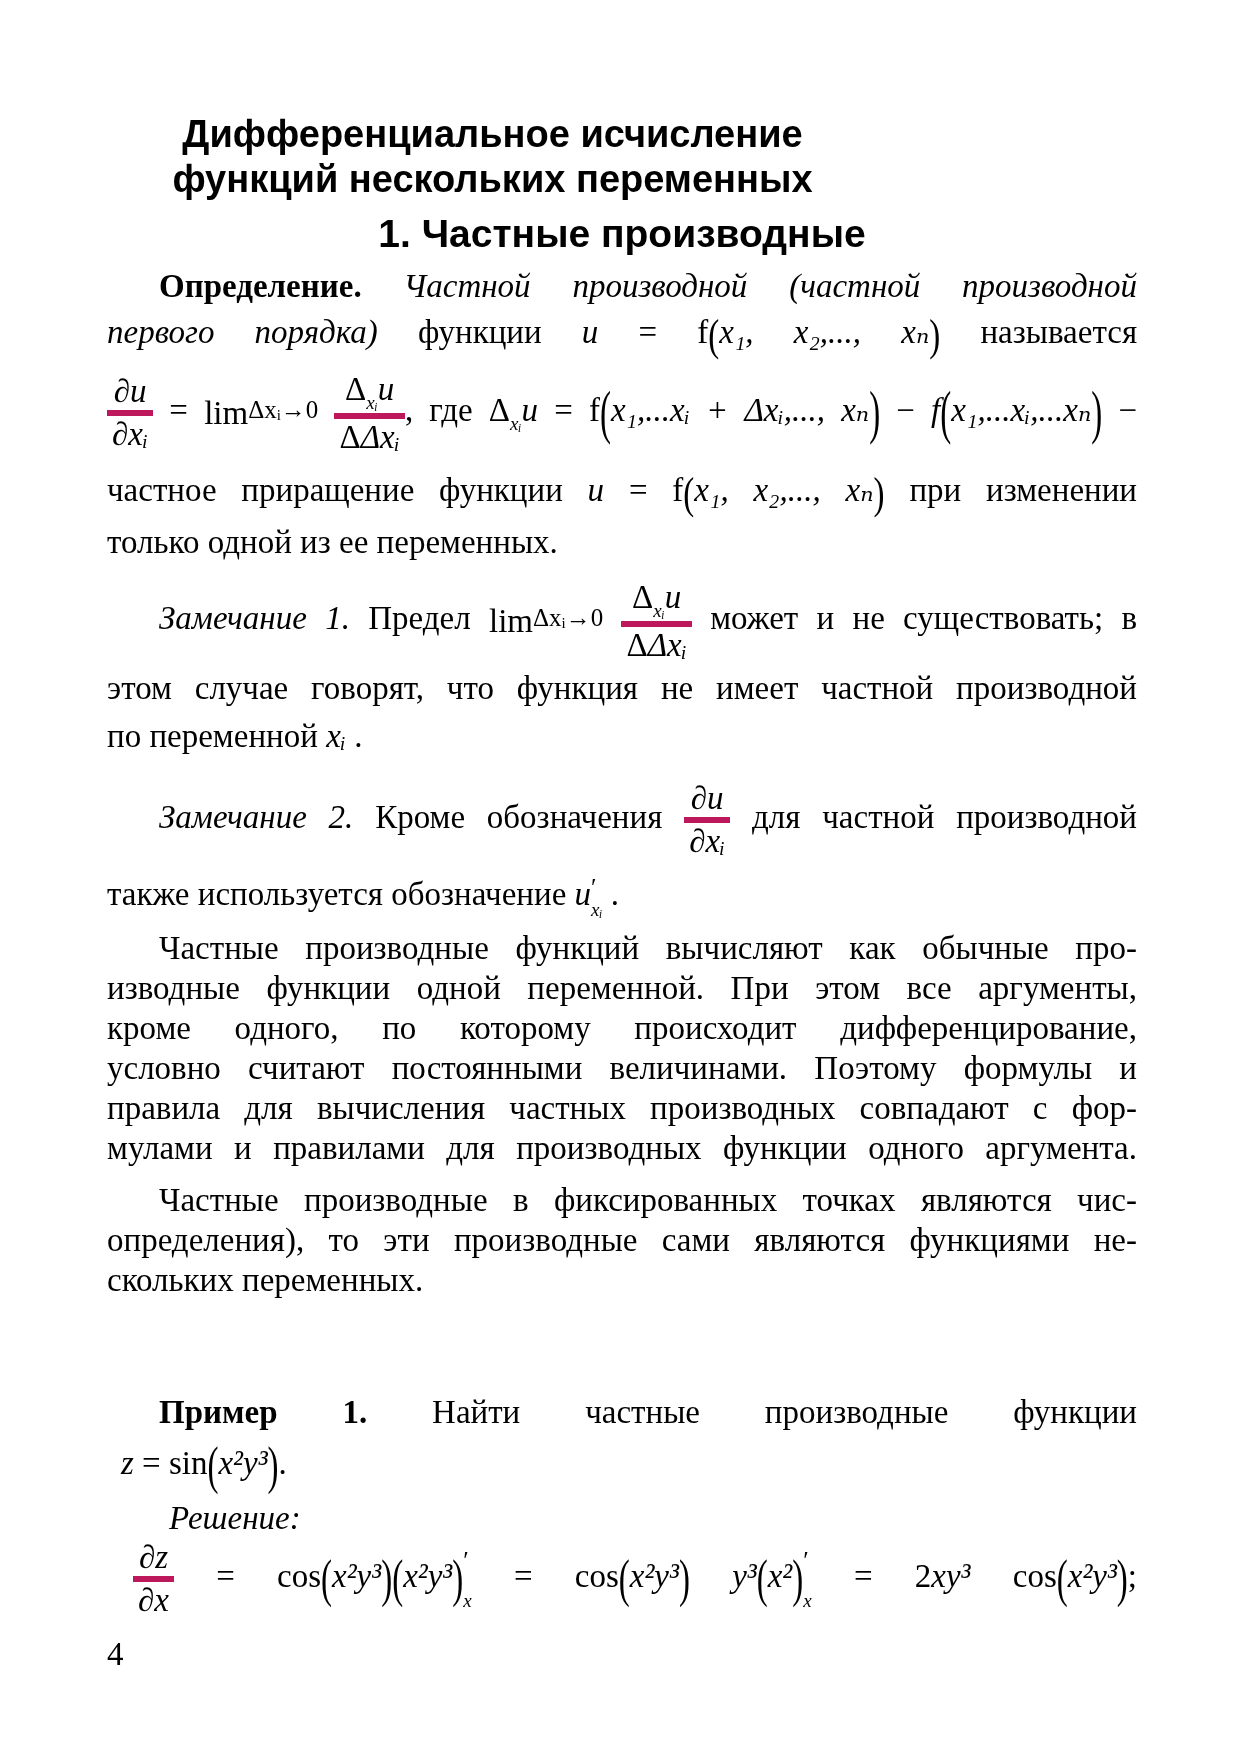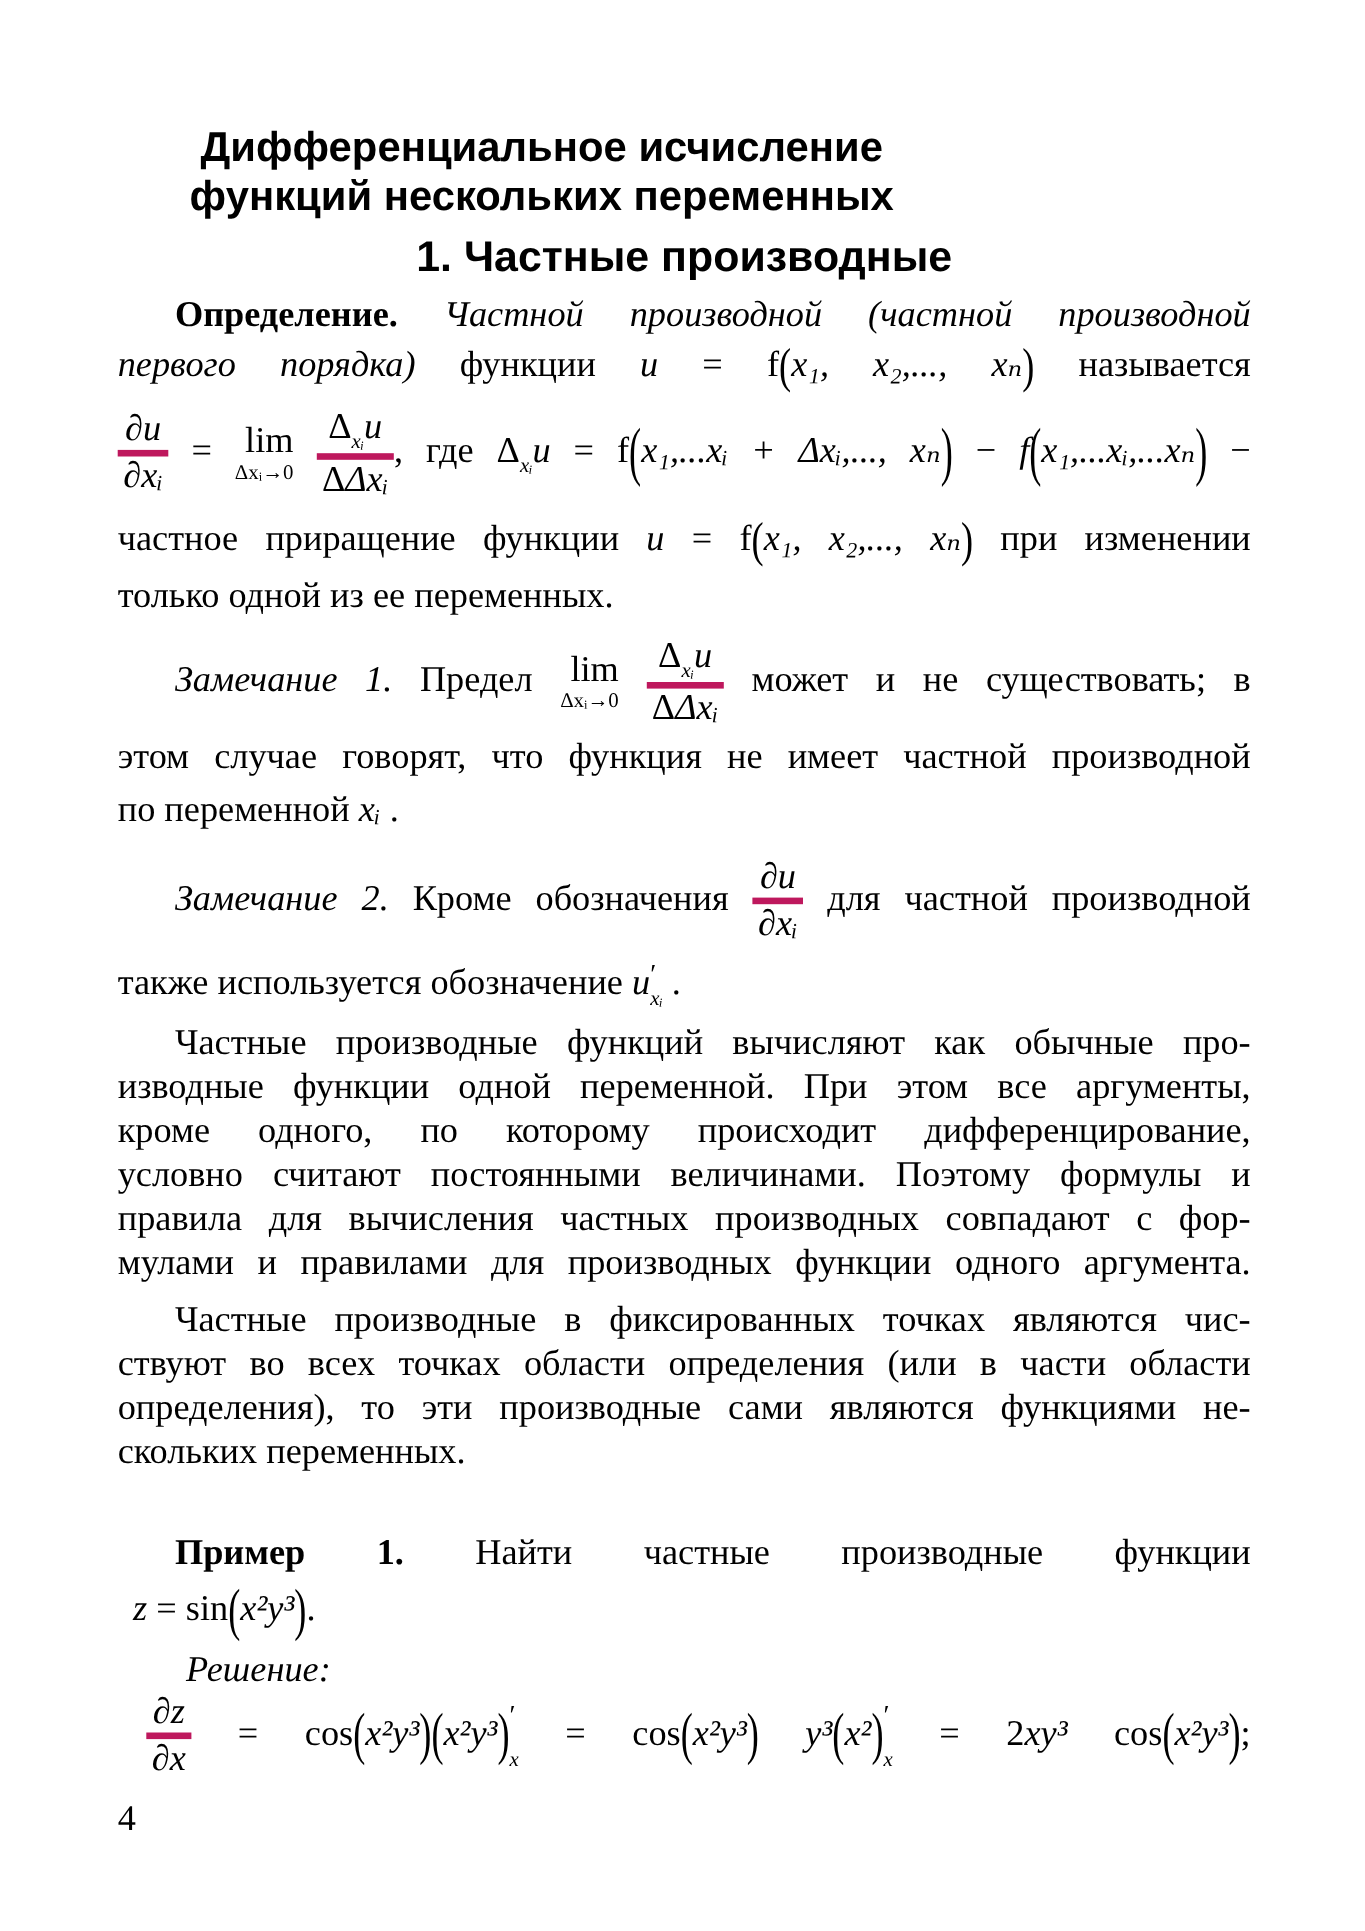--- a/index.html
+++ b/index.html
@@ -12,24 +12,24 @@
   .it{font-style:italic;}
   .rm{font-style:normal;}
   .b{font-weight:bold;}
   .ctr{text-align:center;}
   
   .frac{display:inline-flex;flex-direction:column;align-items:center;vertical-align:middle;
         line-height:1.12;text-align:center;text-indent:0;}
   .frac .fn,.frac .fd{display:block;padding:0 5px;line-height:1.12;white-space:nowrap;}
   .frac .fd{border-top:6px solid #be185d;}
   
-  .lim{display:inline-flex;flex-direction:column;align-items:flex-end;vertical-align:middle;
+  .lim{display:inline-flex;flex-direction:row;align-items:flex-start;vertical-align:middle;
        line-height:1;text-indent:0;}
   .lim .lt{font-size:33px;line-height:1.05;}
-  .lim .lb{font-size:19px;line-height:1.15;white-space:nowrap;}
+  .lim .lb{font-size:25px;line-height:1.15;white-space:nowrap;}
   
   .bp{display:inline-block;font-style:normal;line-height:1;vertical-align:middle;text-indent:0;}
   .bp1{transform:scaleY(1.35);}
   .bp2{transform:scaleY(1.8);}
   .bp3{transform:scaleY(1.6);}
   
   .sb{font-size:19px;font-style:italic;vertical-align:-9px;}
   
   .ss{display:inline-flex;flex-direction:column;align-items:flex-start;justify-content:space-between;
       vertical-align:middle;line-height:1;text-indent:0;}
@@ -142,21 +142,20 @@
   <div class="jl ind">Частные производные функций вычисляют как обычные про-</div>
   <div class="jl">изводные функции одной переменной. При этом все аргументы,</div>
   <div class="jl">кроме одного, по которому происходит дифференцирование,</div>
   <div class="jl">условно считают постоянными величинами. Поэтому формулы и</div>
   <div class="jl">правила для вычисления частных производных совпадают с фор-</div>
   <div class="jl">мулами и правилами для производных функции одного аргумента.</div>
 </div>
 
 <div class="line" style="top:1180px;">
   <div class="jl ind">Частные производные в фиксированных точках являются чис-</div>
-  <div class="jl">ствуют во всех точках области определения (или в части области</div>
   <div class="jl">определения), то эти производные сами являются функциями не-</div>
   <div>скольких переменных.</div>
 </div>
 
 <div class="line jl ind" style="top:1392px;">
   <span class="b">Пример</span>
   <span class="b">1.</span>
   <span>Найти</span>
   <span>частные</span>
   <span>производные</span>

